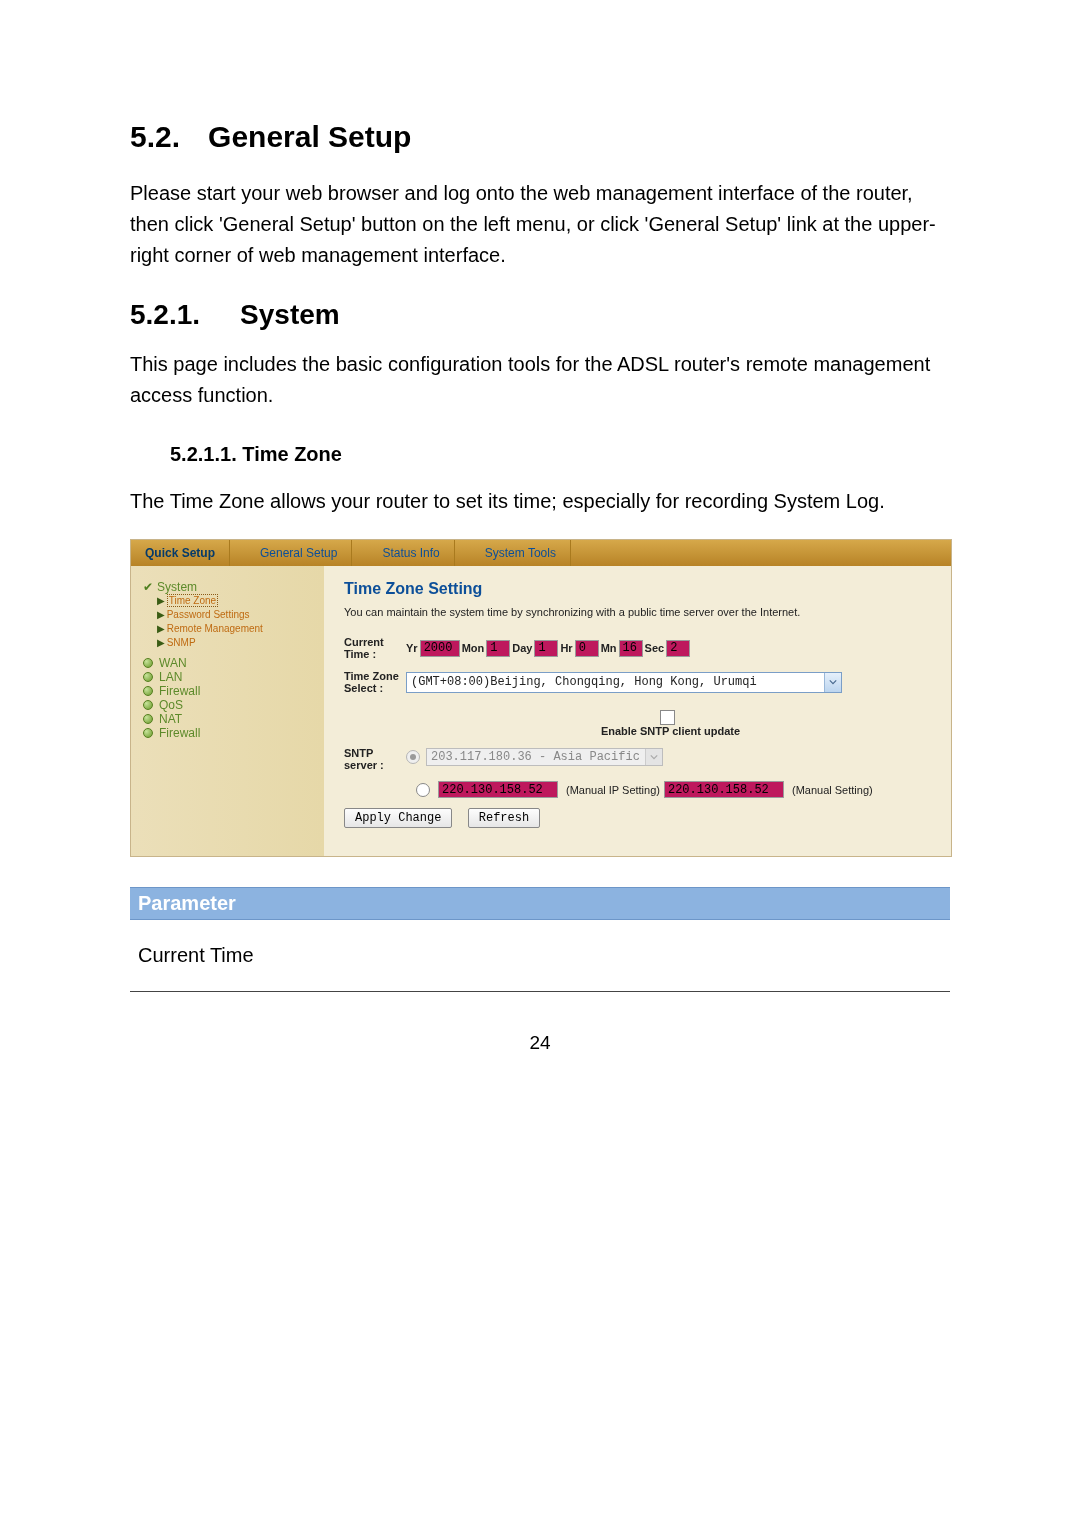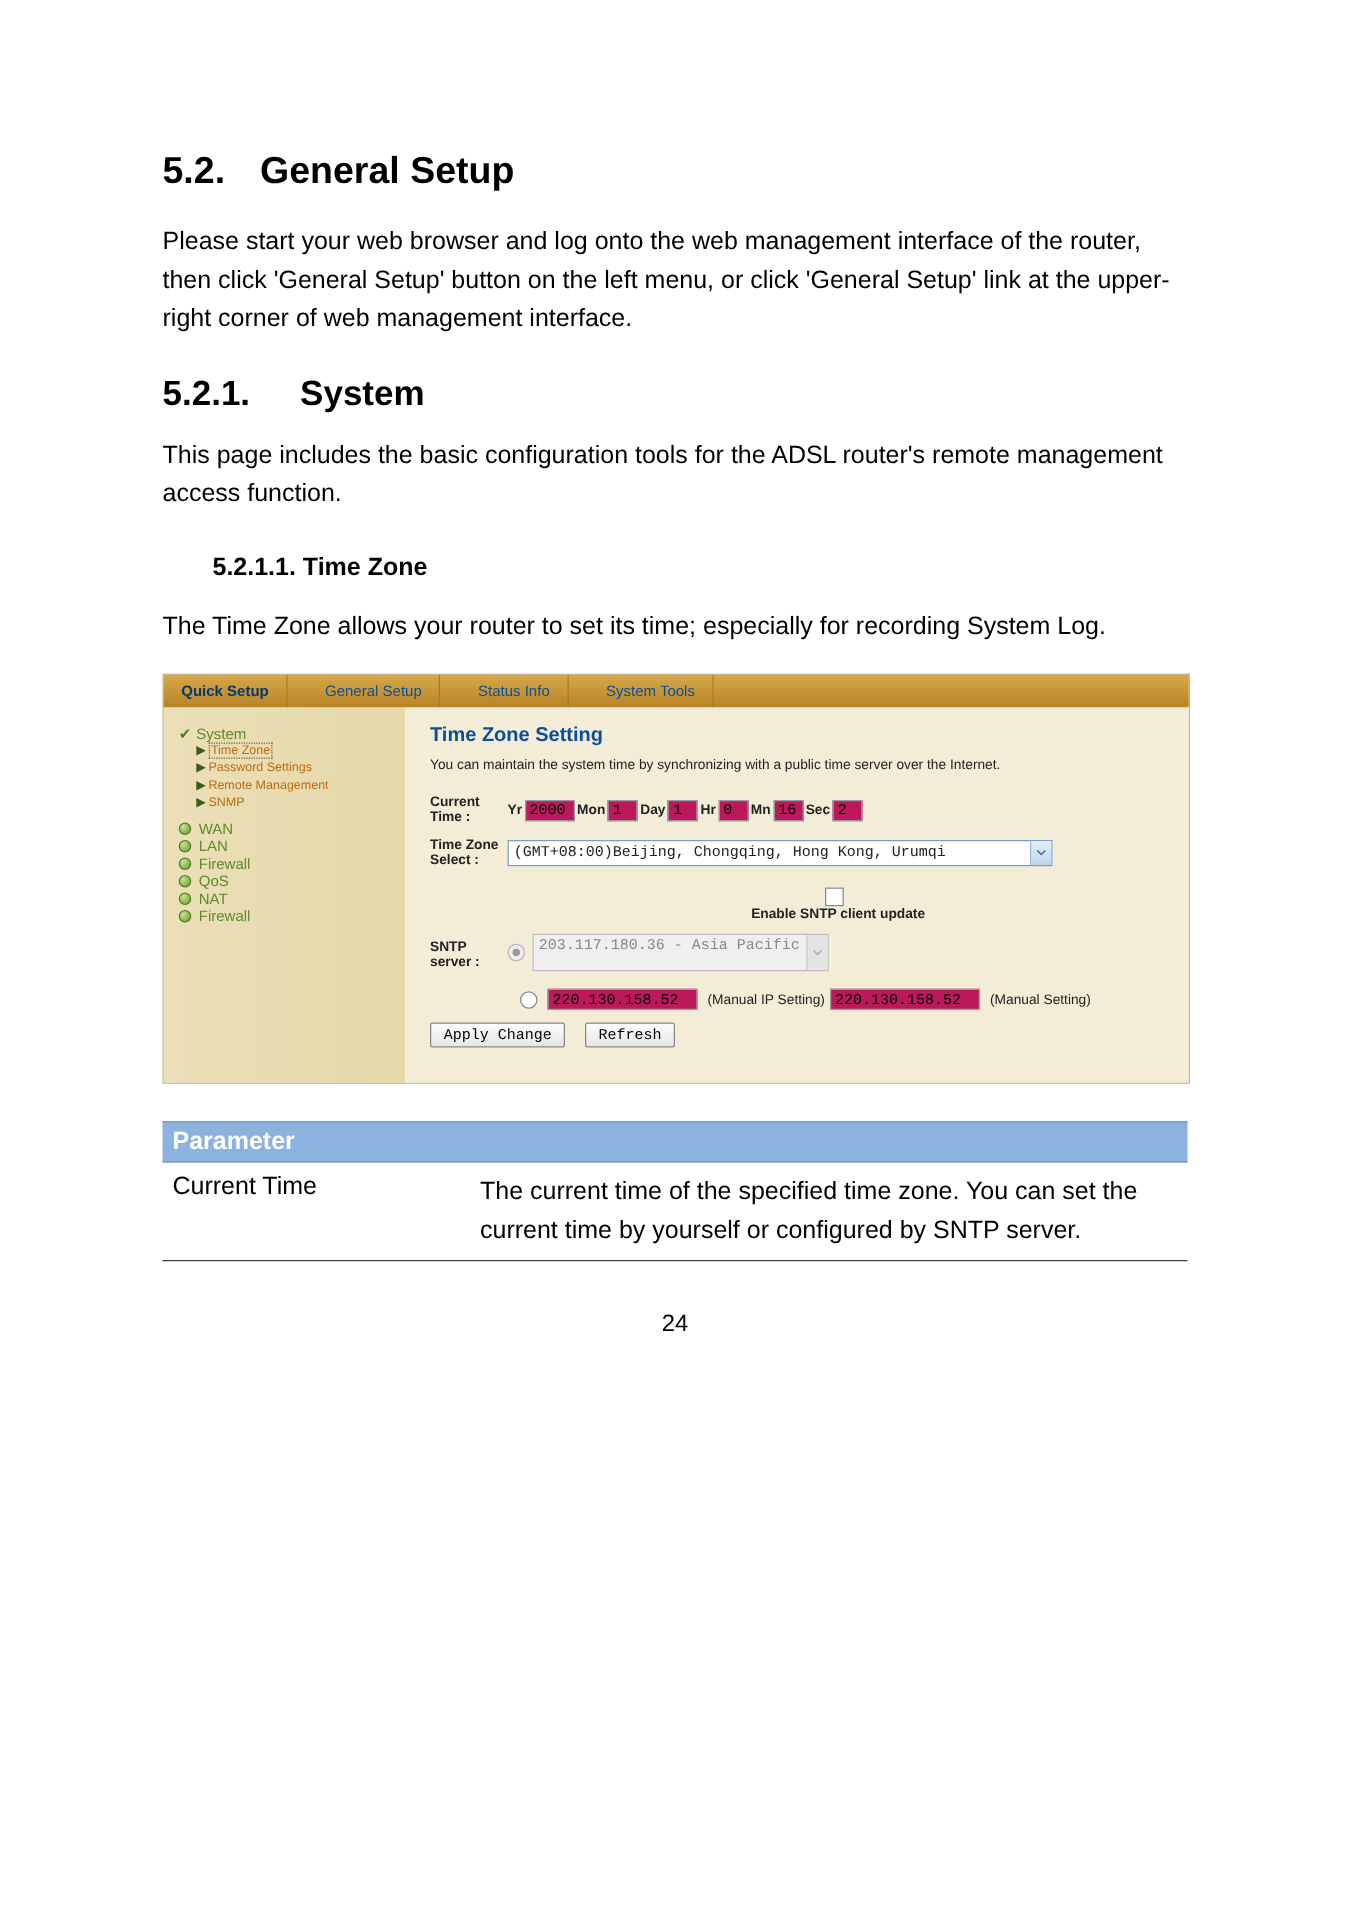--- a/index.html
+++ b/index.html
@@ -166,21 +166,21 @@
     width:12px; height:12px; border:1px solid #888; border-radius:50%; background:#fff;
     margin-right:6px; display:inline-flex; align-items:center; justify-content:center;
   }
   .radio.checked::after { content:""; width:6px; height:6px; border-radius:50%; background:#4a7; }
   .radio.disabled { background:#efefef; border-color:#b5b5b5; }
   .radio.disabled.checked::after { background:#9a9a9a; }
   .sel-disabled {
     font-family:"Courier New",monospace; font-size:12px;
     border:1px solid #bdbdbd; background:#efefef; color:#888;
     padding:1px 22px 1px 4px; position:relative;
-    height:30px; box-sizing:border-box; display:inline-flex; 
+    height:18px; box-sizing:border-box; display:inline-flex; align-items:center;
   }
   .sel-disabled .chev2 {
     position:absolute; right:0; top:0; bottom:0; width:16px;
     background:#e4e4e4; border-left:1px solid #ccc;
     display:flex; align-items:center; justify-content:center;
   }
   .ip-paren { font-size:11px; margin-left:6px; }
 
   .btnrow { margin-top:10px; }
   .w-btn {
@@ -199,21 +199,21 @@
     display:flex;
     background:#8cb3e0;
     border-top:1px solid #6d96c8;
     border-bottom:1px solid #6d96c8;
     color:#fff;
     font-size:20px;
     font-weight:bold;
   }
   .ph1 { width:230px; padding:4px 8px; }
   .ph2 { flex:1; padding:4px 8px; }
-  .param-row { display:flex; font-size:20px; padding:6px 0; border-bottom:1px solid #444; }
+  .param-row { display:flex; font-size:20px; padding:22px 0; border-bottom:1px solid #444; }
   .pc1 { width:230px; padding:2px 8px; }
   .pc2 { flex:1; padding:2px 8px; line-height:1.55; }
 
   .pagenum { text-align:center; font-size:19px; margin-top:40px; }
 </style>
 </head>
 <body>
 
 <div class="page">
 
@@ -357,18 +357,17 @@
       </div>
     </div>
   </div>
 
   <div class="param-wrap">
     <div class="param-head">
       <div class="ph1">Parameter</div>
     </div>
     <div class="param-row">
       <div class="pc1">Current Time</div>
-      <div class="pc2">The current time of the specified time zone. You can set the current time by yourself or configured by SNTP server.</div>
     </div>
   </div>
 
   <div class="pagenum">24</div>
 </div>
 
 </body></html>

